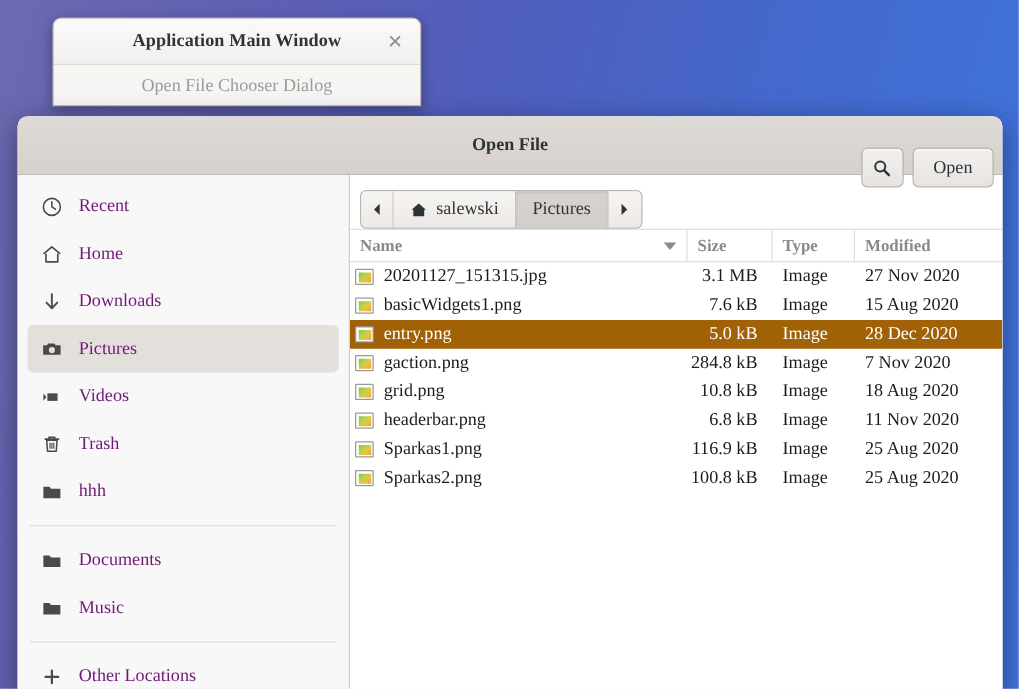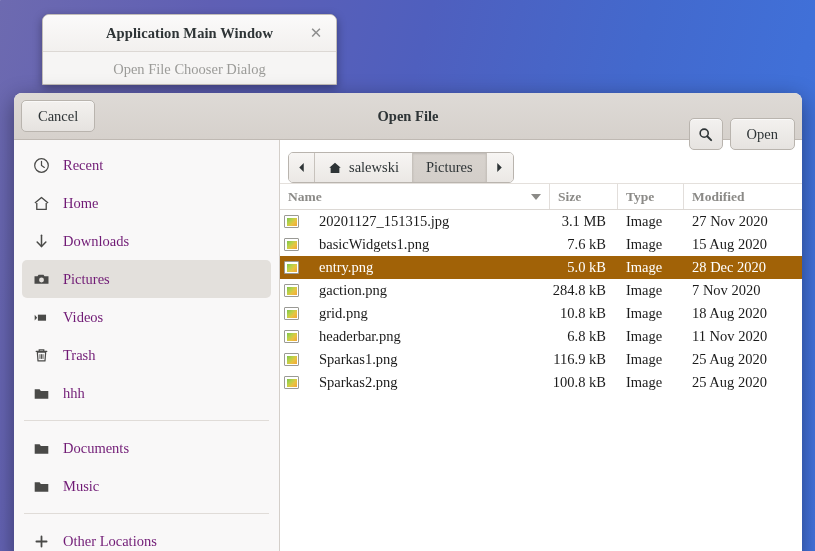--- a/index.html
+++ b/index.html
@@ -223,21 +223,21 @@
   
   .filelist { flex: 1 1 auto; overflow: hidden; background: #ffffff; }
   .frow {
     display: flex; align-items: center;
     height: 23px;
     font-size: 14.5px;
     color: #1b1b1b;
     cursor: pointer;
   }
   .frow.selected { background: #a16207; color: #ffffff; }
-  .fc-name { flex: 1 1 auto; min-width: 0; display: flex; align-items: center; gap: 20px; padding-left: 4px; }
+  .fc-name { flex: 1 1 auto; min-width: 0; display: flex; align-items: center; gap: 8px; padding-left: 4px; }
   .fc-size { flex: 0 0 68px; text-align: right; padding-right: 12px; }
   .fc-type { flex: 0 0 66px; padding-left: 8px; }
   .fc-mod  { flex: 0 0 118px; padding-left: 8px; }
 
   .thumb {
     width: 15px; height: 13px;
     flex: 0 0 15px;
     position: relative;
   }
   .thumb .sheet {
@@ -269,21 +269,20 @@
     <span class="closebtn">✕</span>
   </div>
   <div class="content">
     <span class="ghost-label">Open File Chooser Dialog</span>
   </div>
 </div>
 
 <div id="file-dialog">
 
   <div class="headerbar">
-    <div class="hb-btn">Cancel</div>
     <div class="hb-title">Open File</div>
     <div class="hb-right">
       <div class="hb-btn hb-icon-btn">
         <span>
           <svg width="15" height="15" viewBox="0 0 16 16">
             <circle cx="6.6" cy="6.6" r="4.3" fill="none" stroke="#2e3436" stroke-width="1.7"></circle>
             <line x1="9.8" y1="9.8" x2="14" y2="14" stroke="#2e3436" stroke-width="2.1" stroke-linecap="round"></line>
           </svg>
         </span>
       </div>

